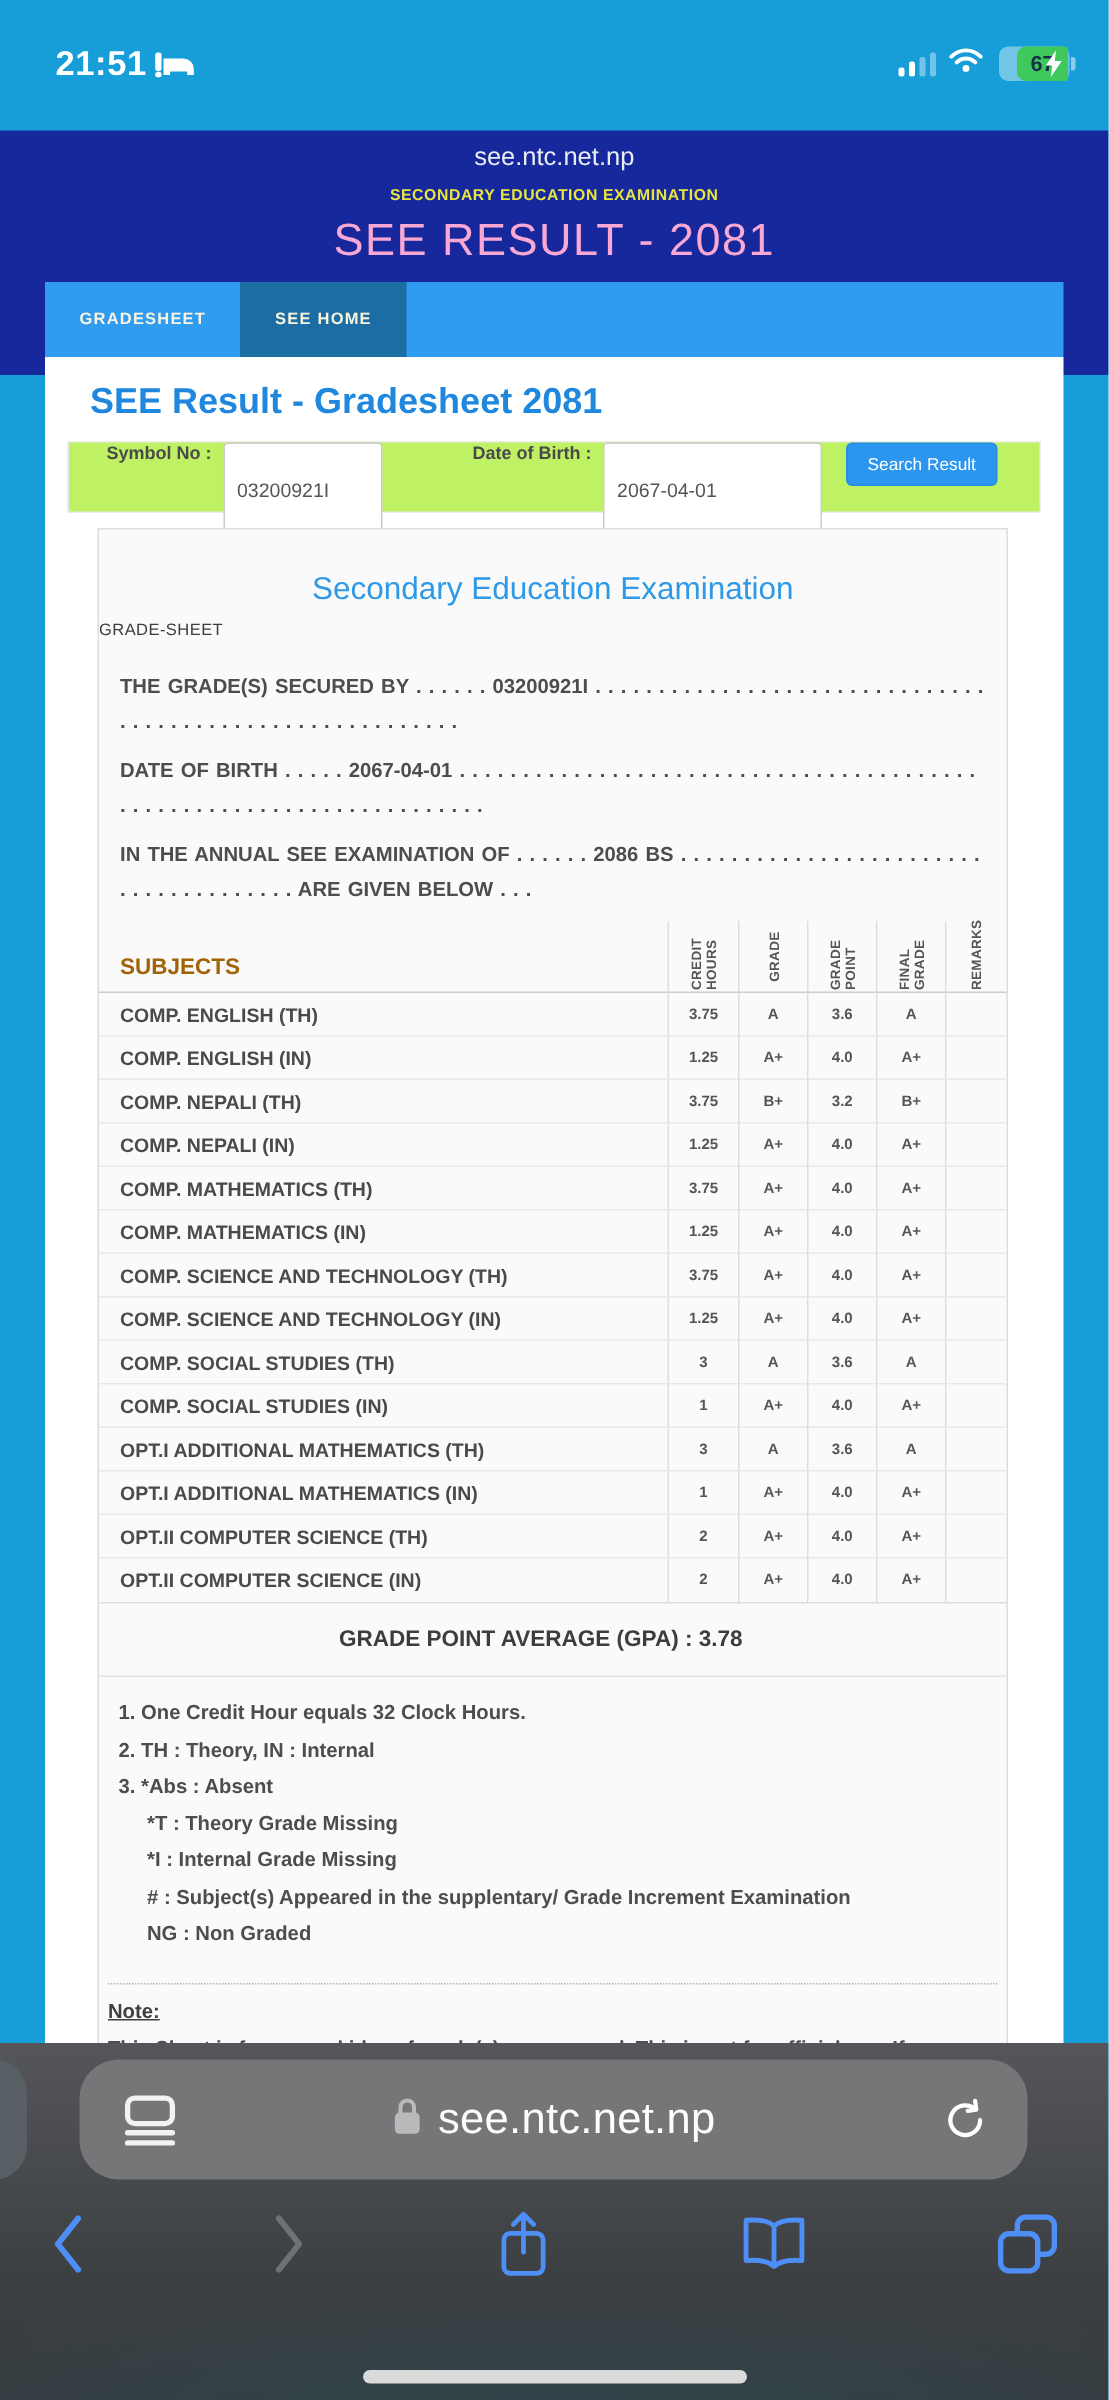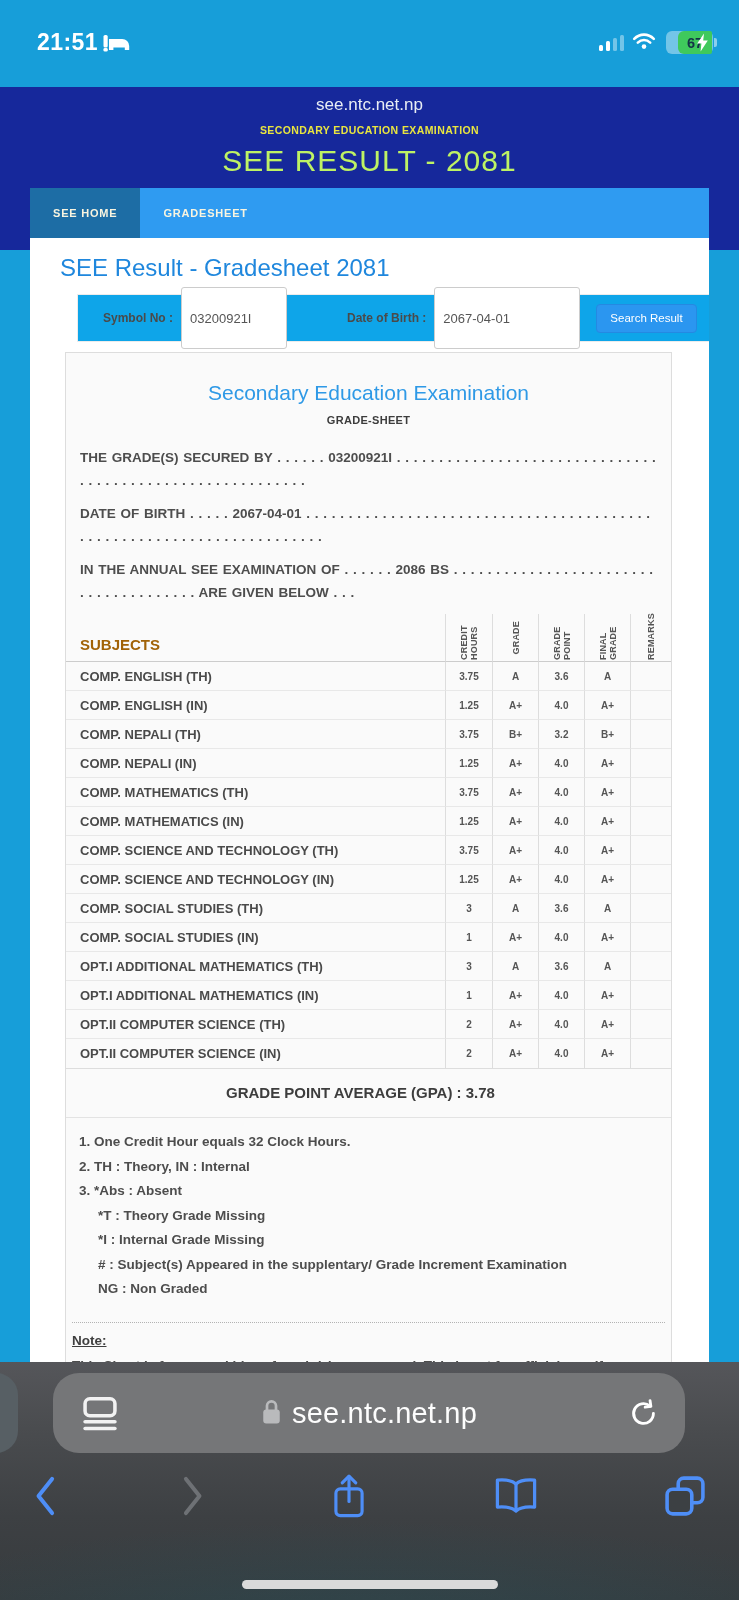--- a/index.html
+++ b/index.html
@@ -19,47 +19,47 @@
   .batt-shell{position:absolute;inset:0;background:rgba(255,255,255,.4);border-radius:6px;}
   .batt-tip{position:absolute;right:-3.5px;top:7px;width:3px;height:9px;background:rgba(255,255,255,.5);border-radius:0 2px 2px 0;}
   .batt-green{position:absolute;left:0;top:0;bottom:0;width:34px;background:#3fc95c;border-radius:6px 2px 2px 6px;
               display:flex;align-items:center;justify-content:center;color:#143247;font-weight:bold;font-size:14.5px;margin-left:12px;}
   .batt-bolt{position:absolute;left:30px;top:2px;}
 
   
   .site-header{position:absolute;top:87px;left:0;right:0;height:163px;background:#16289b;text-align:center;color:#fff;}
   .sh-domain{padding-top:8px;font-size:17px;color:#e8edf4;}
   .sh-org{margin-top:9px;font-size:10.5px;font-weight:bold;color:#e9e53f;letter-spacing:.4px;}
-  .sh-title{margin-top:8px;font-size:30px;color:#bef264;letter-spacing:1px;font-weight:400;}
+  .sh-title{margin-top:8px;font-size:30px;color:#f9a8d4;letter-spacing:1px;font-weight:400;}
 
   
   .nav{position:absolute;top:188px;left:30px;width:679px;height:50px;background:#2f9bf1;display:flex;}
   .tab{display:flex;align-items:center;padding:0 23px;font-size:11px;font-weight:bold;color:#f8f4e0;letter-spacing:.8px;cursor:pointer;}
   .tab.active{background:#1d6da5;}
 
   
   .page{position:absolute;top:238px;left:30px;width:679px;height:1124px;background:#fff;overflow:hidden;}
-  .page-title{position:absolute;left:30px;top:16px;font-size:24px;font-weight:400;color:#1f87dd;}
-
-  .form-strip{position:absolute;left:15px;top:56px;width:647px;height:46px;background:#0ea5e9;border:1px solid #ececec;
-              display:flex;align-items:center;margin-left:32px;}
+  .page-title{position:absolute;left:30px;top:16px;font-size:24px;font-weight:700;color:#1f87dd;}
+
+  .form-strip{position:absolute;left:15px;top:56px;width:647px;height:46px;background:#bef264;border:1px solid #ececec;
+              display:flex;align-items:flex-start;}
   .form-label{font-size:12px;font-weight:bold;color:#4a4a4a;}
   .form-label.l1{margin-left:25px;}
   .form-label.l2{margin-left:60px;}
   .form-input{margin-left:8px;height:28px;border:1px solid #ccc;border-radius:3px;font-size:13px;color:#555;
               padding:16px 8px;background:#fff;font-family:"Liberation Sans",sans-serif;}
   .form-input.symbol{width:88px;}
   .form-input.dob{width:128px;}
   .search-btn{margin-left:16px;height:29px;padding:0 13px;background:#2b96f0;border:1px solid #2489e2;border-radius:4px;
               color:#fff;font-size:11.5px;font-family:"Liberation Sans",sans-serif;cursor:pointer;}
 
   
   .card{position:absolute;left:35px;top:114px;width:607px;min-height:1020px;background:#fafafa;border:1px solid #ddd;box-sizing:border-box;}
   .card-title{margin-top:28px;text-align:center;font-size:21px;color:#2e99e6;font-weight:400;}
-  .card-sub{margin-top:9px;text-align:center;font-size:11px;font-weight:bold;color:#3c3c3c;letter-spacing:.3px;}
+  .card-sub{margin-top:9px;text-align:left;font-size:11px;font-weight:normal;color:#3c3c3c;letter-spacing:.3px;}
   .sheet-lines{margin:20px 14px 0 14px;}
   .sheet-lines p{margin:0 0 10px 0;font-size:13.5px;font-weight:bold;color:#4d4d4d;line-height:23px;word-spacing:1px;}
 
   .gtable{margin-top:6px;display:grid;grid-template-columns:1fr 47px 46px 46px 46px 41px;}
   .h-sub{display:flex;align-items:flex-end;padding:0 0 8px 14px;font-size:15px;font-weight:bold;color:#a16207;
          border-bottom:1px solid #ccc;height:48px;box-sizing:border-box;}
   .h-val{display:flex;align-items:center;justify-content:center;border-bottom:1px solid #ccc;border-left:1px solid #ddd;
          height:48px;box-sizing:border-box;}
   .vh-text{writing-mode:vertical-rl;transform:rotate(180deg);max-height:44px;font-size:9px;font-weight:bold;color:#555;
            line-height:10px;letter-spacing:.2px;text-align:left;}
@@ -132,22 +132,22 @@
   </span>
 </div>
 
 <div class="site-header">
   <div class="sh-domain">see.ntc.net.np</div>
   <div class="sh-org">SECONDARY EDUCATION EXAMINATION</div>
   <div class="sh-title">SEE RESULT - 2081</div>
 </div>
 
 <div class="nav">
+    <div class="tab">GRADESHEET</div>
     <div class="tab active">SEE HOME</div>
-    <div class="tab">GRADESHEET</div>
   </div>
 
 <div class="page">
   <div class="page-title">SEE Result - Gradesheet 2081</div>
 
   <div class="form-strip">
     <span class="form-label l1">Symbol No :</span>
     <input class="form-input symbol" type="text" value="03200921I" style="">
     <span class="form-label l2">Date of Birth :</span>
     <input class="form-input dob" type="text" value="2067-04-01" style="">

